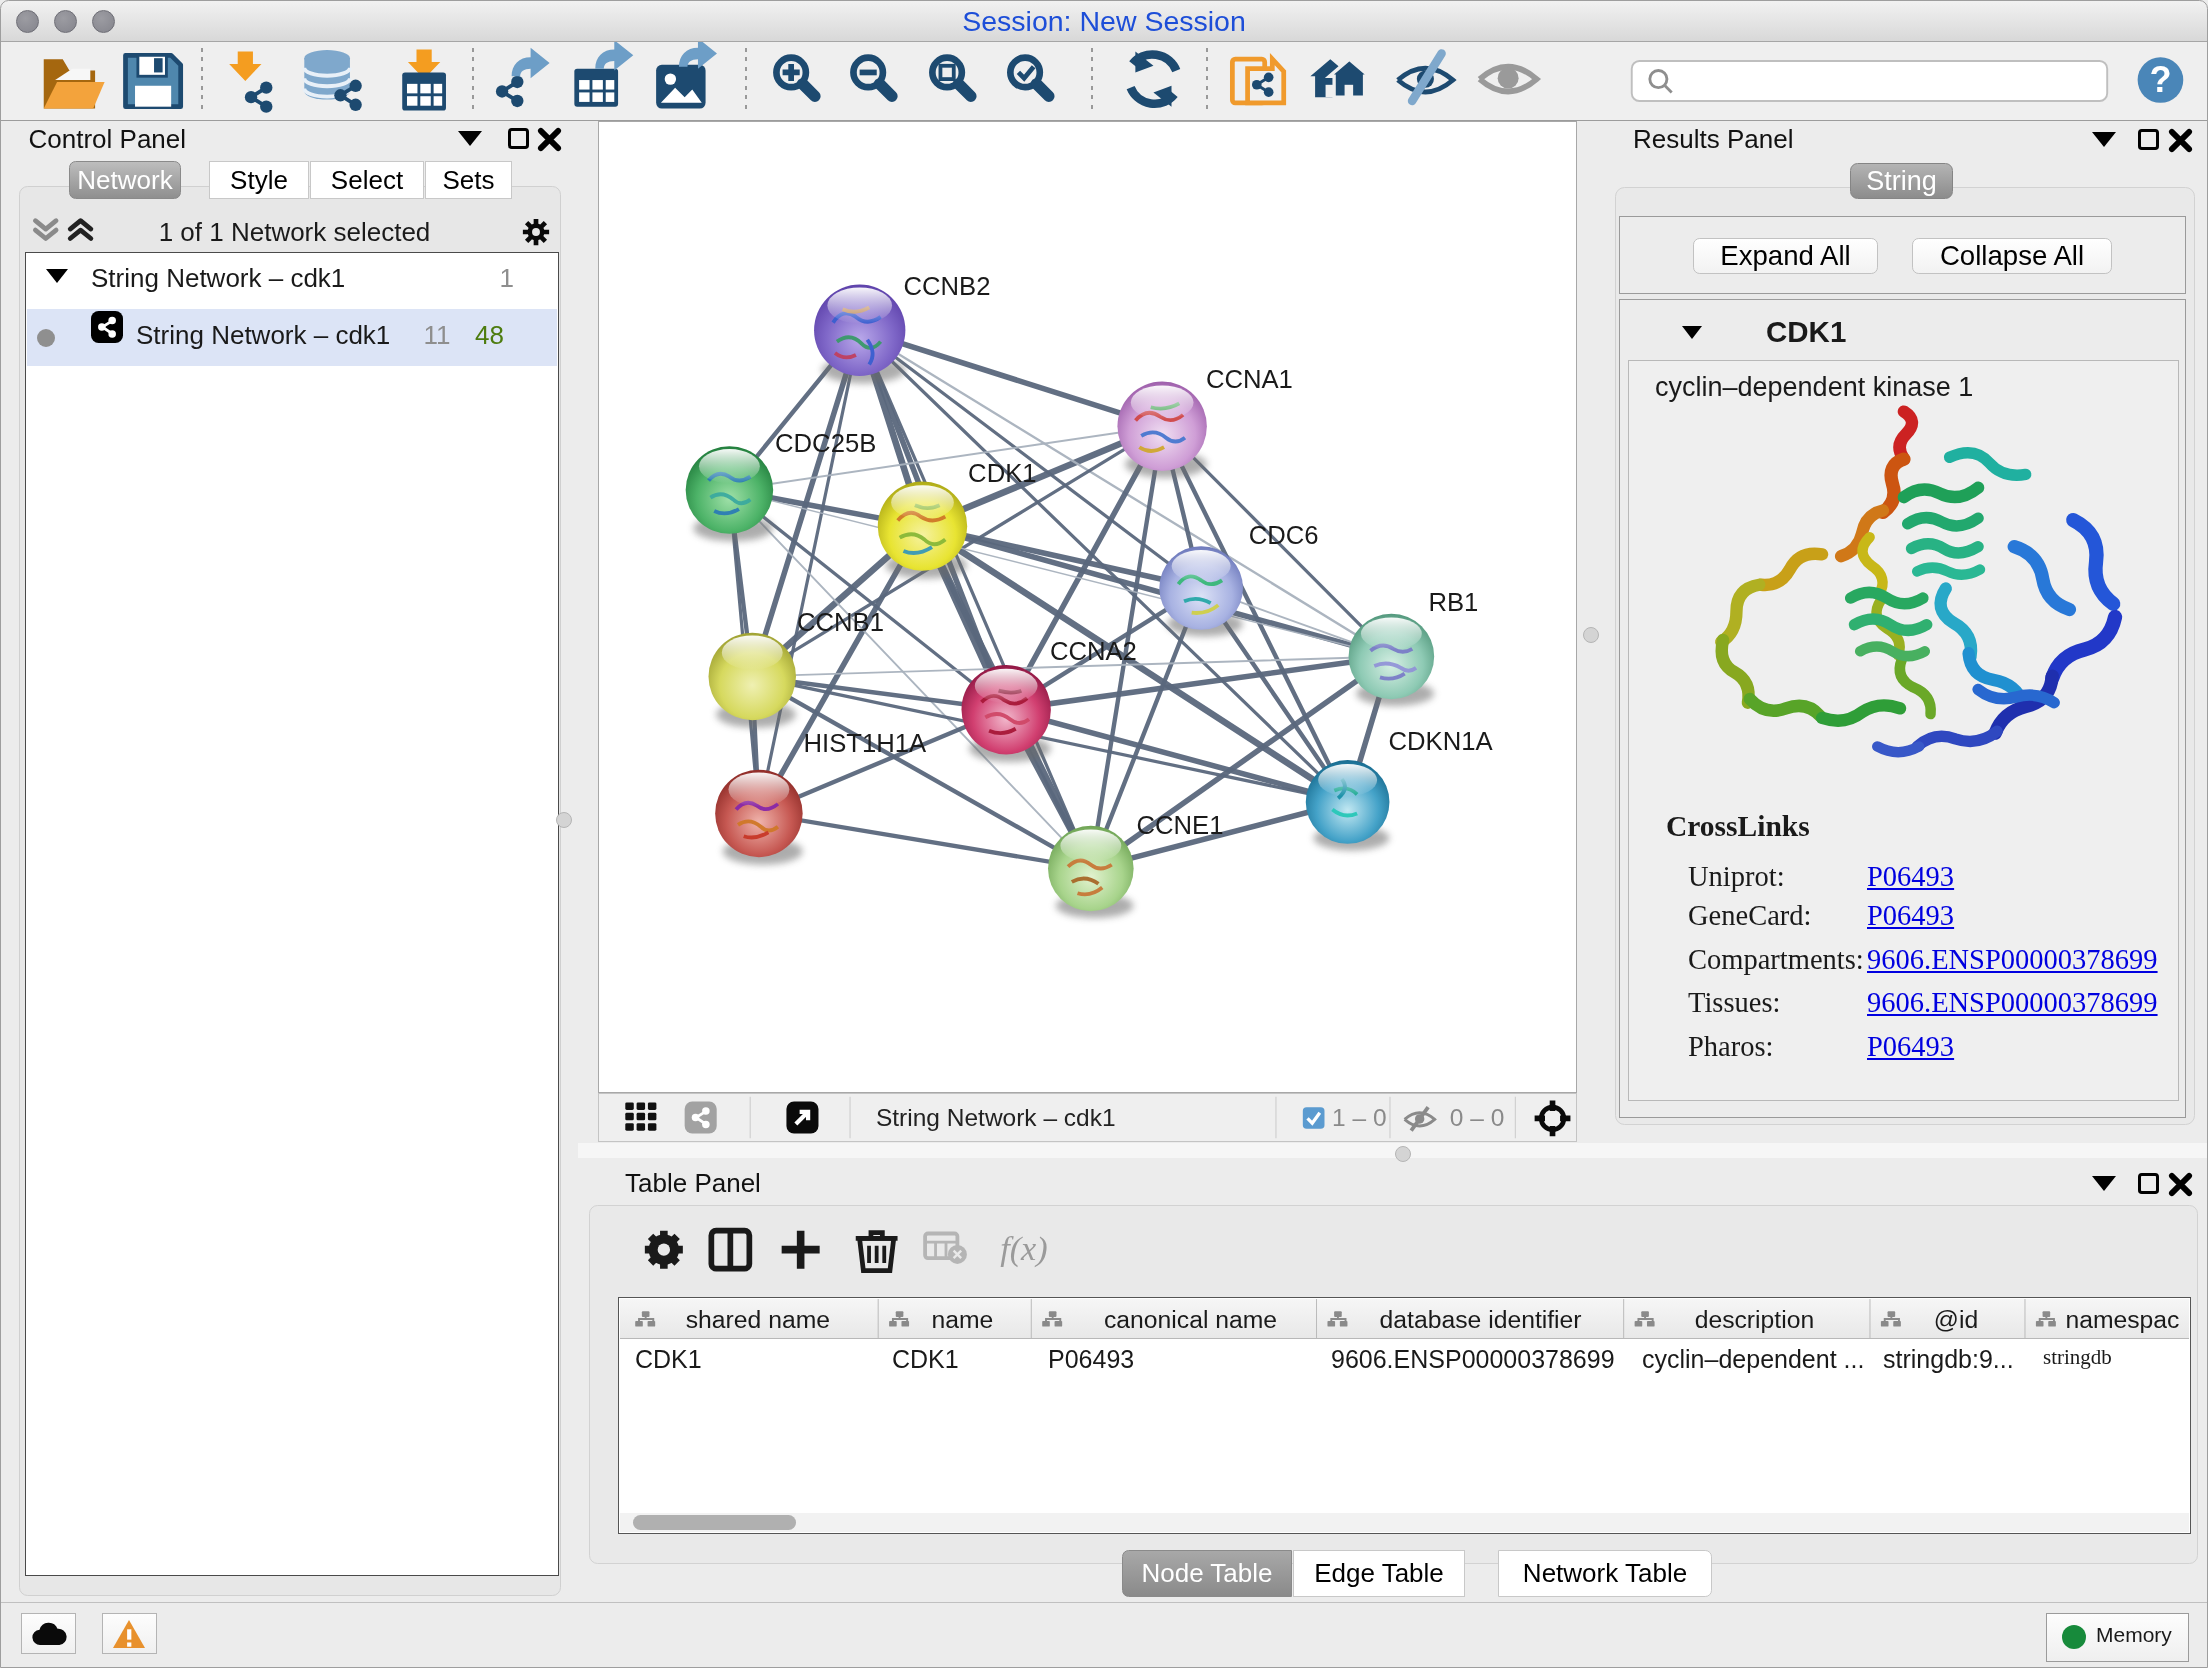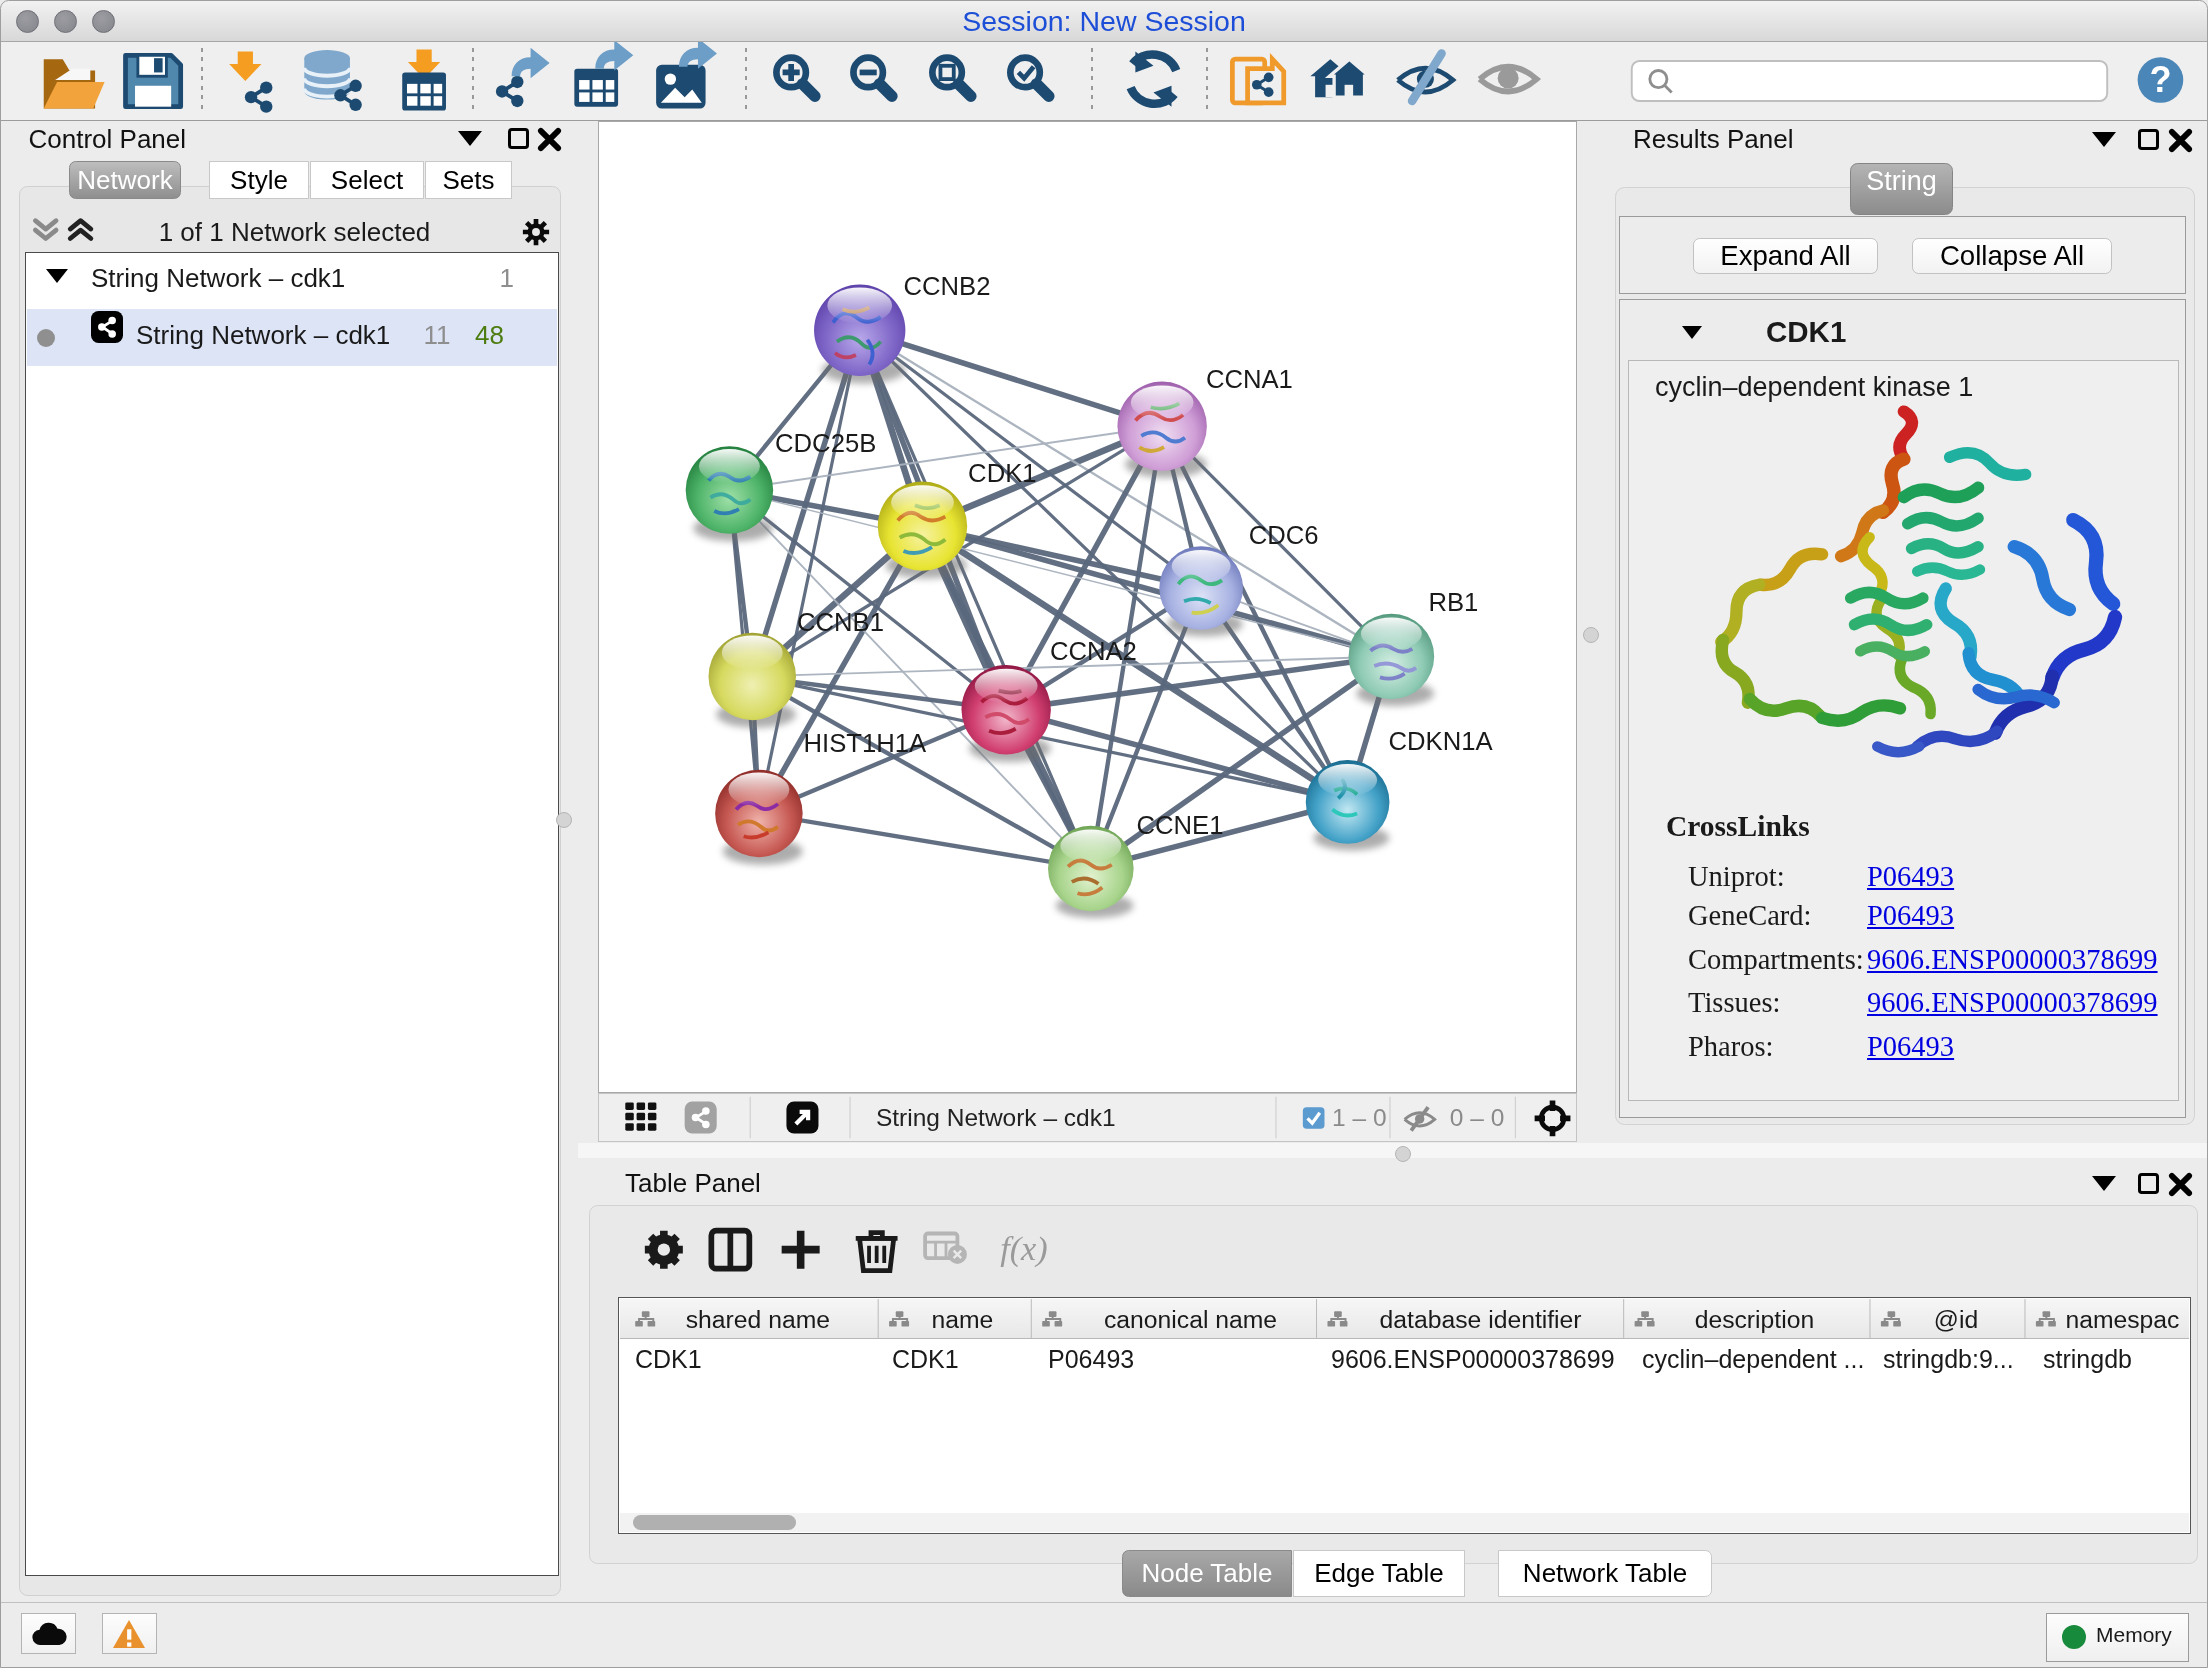--- a/index.html
+++ b/index.html
@@ -536,21 +536,21 @@
 <div class="abs" style="left:1395px;top:1146px;width:14.3px;height:14.3px;border-radius:50%;background:#d4d4d4;border:1px solid #b5b5b5;"></div>
 
 <div class="abs" id="results" style="left:1607px;top:119px;width:601px;height:1022px;">
  <div class="abs ptitle" style="left:26px;top:4.8px;">Results Panel</div>
  <div class="abs" style="left:485px;top:13.3px;width:0;height:0;border-left:12.4px solid transparent;border-right:12.4px solid transparent;border-top:15px solid #000;"></div>
  <div class="abs" style="left:531px;top:9.5px;width:15px;height:15px;border:3.8px solid #000;border-radius:3.8px;"></div>
  <svg class="abs" style="left:561px;top:8.6px;" width="25" height="25" viewBox="0 0 26 26">
       <path d="M4 4 L22 22 M22 4 L4 22" stroke="#000" stroke-width="6" stroke-linecap="round"></path>
     </svg>
  <div class="abs" style="left:7.6px;top:68px;width:578px;height:936px;background:#e9e9e9;border:1px solid #d2d2d2;border-radius:9.5px;"></div>
- <div class="abs" style="left:243px;top:44px;width:103px;height:52px;background:linear-gradient(#b4b4b4,#8c8c8c);border:1px solid #858585;border-radius:7.6px;box-sizing:border-box;color:#fff;font-size:27px;text-align:center;line-height:34px;">String</div>
+ <div class="abs" style="left:243px;top:44px;width:103px;height:36px;background:linear-gradient(#b4b4b4,#8c8c8c);border:1px solid #858585;border-radius:7.6px;box-sizing:border-box;color:#fff;font-size:27px;text-align:center;line-height:34px;">String</div>
  <div class="abs" style="left:12.4px;top:97px;width:567px;height:78px;background:#ececec;border:1.9px solid #9a9a9a;box-sizing:border-box;"></div>
  <div class="abs btn" style="left:86px;top:119px;width:185px;height:36px;line-height:34px;">Expand All</div>
  <div class="abs btn" style="left:305px;top:119px;width:200px;height:36px;line-height:34px;">Collapse All</div>
  <div class="abs" style="left:12.4px;top:180px;width:567px;height:819px;background:#ececec;border:1.9px solid #9a9a9a;box-sizing:border-box;"></div>
  <div class="abs" style="left:75px;top:207px;width:0;height:0;border-left:10.5px solid transparent;border-right:10.5px solid transparent;border-top:13.3px solid #000;"></div>
  <div class="abs" style="left:159px;top:196px;font-size:29.5px;font-weight:bold;">CDK1</div>
  <div class="abs" style="left:21px;top:241px;width:551px;height:741px;background:#efefef;border:1px solid #b8b8b8;box-sizing:border-box;"></div>
  <div class="abs" style="left:48px;top:253px;font-size:27px;">cyclin–dependent kinase 1</div>
  <svg class="abs" style="left:57px;top:285px;" width="495" height="371" viewBox="0 0 520 390">
   <g fill="none" stroke-linecap="round">
@@ -668,21 +668,21 @@
    <text x="1405" y="30" text-anchor="middle">@id</text>
    <text x="1580" y="30" text-anchor="middle">namespac</text>
   </g>
  </svg>
  <div class="abs" style="left:57px;top:183px;font-size:25px;">CDK1</div>
  <div class="abs" style="left:314px;top:183px;font-size:25px;">CDK1</div>
  <div class="abs" style="left:470px;top:183px;font-size:25px;">P06493</div>
  <div class="abs" style="left:753px;top:183px;font-size:25px;">9606.ENSP00000378699</div>
  <div class="abs" style="left:1064px;top:183px;font-size:25px;">cyclin–dependent ...</div>
  <div class="abs" style="left:1305px;top:183px;font-size:25px;">stringdb:9...</div>
- <div class="abs" style="left:1465px;top:183px;font-size:25px;">stringdb</div>
+ <div class="abs" style="left:1465px;top:183px;font-size:21px;font-family:Liberation Serif, serif;">stringdb</div>
  <div class="abs" style="left:42px;top:351px;width:1569px;height:19px;background:#f2f2f2;"></div>
  <div class="abs" style="left:55px;top:353px;width:163px;height:15px;background:#b0b0b0;border-radius:7.6px;"></div>
  <div class="abs tab tabsel" style="left:544px;top:388px;width:170px;height:47px;line-height:45px;border-radius:6.7px 0 0 6.7px;background:linear-gradient(#a8a8a8,#8a8a8a);">Node Table</div>
  <div class="abs tab tabun" style="left:715px;top:388px;width:172px;height:47px;line-height:45px;">Edge Table</div>
  <div class="abs tab tabun" style="left:920px;top:388px;width:214px;height:47px;line-height:45px;border-radius:0 6.7px 6.7px 0;">Network Table</div>
 </div>
 
 <div class="abs" style="left:0;top:1602px;width:2208px;height:1px;background:#c0c0c0;"></div>
 <div class="abs" style="left:21px;top:1613px;width:55px;height:41px;background:linear-gradient(#fdfdfd,#f0f0f0);border:1px solid #b4b4b4;box-sizing:border-box;"></div>
 <svg class="abs" style="left:31px;top:1622px;" width="36" height="25" viewBox="0 0 38 26">

